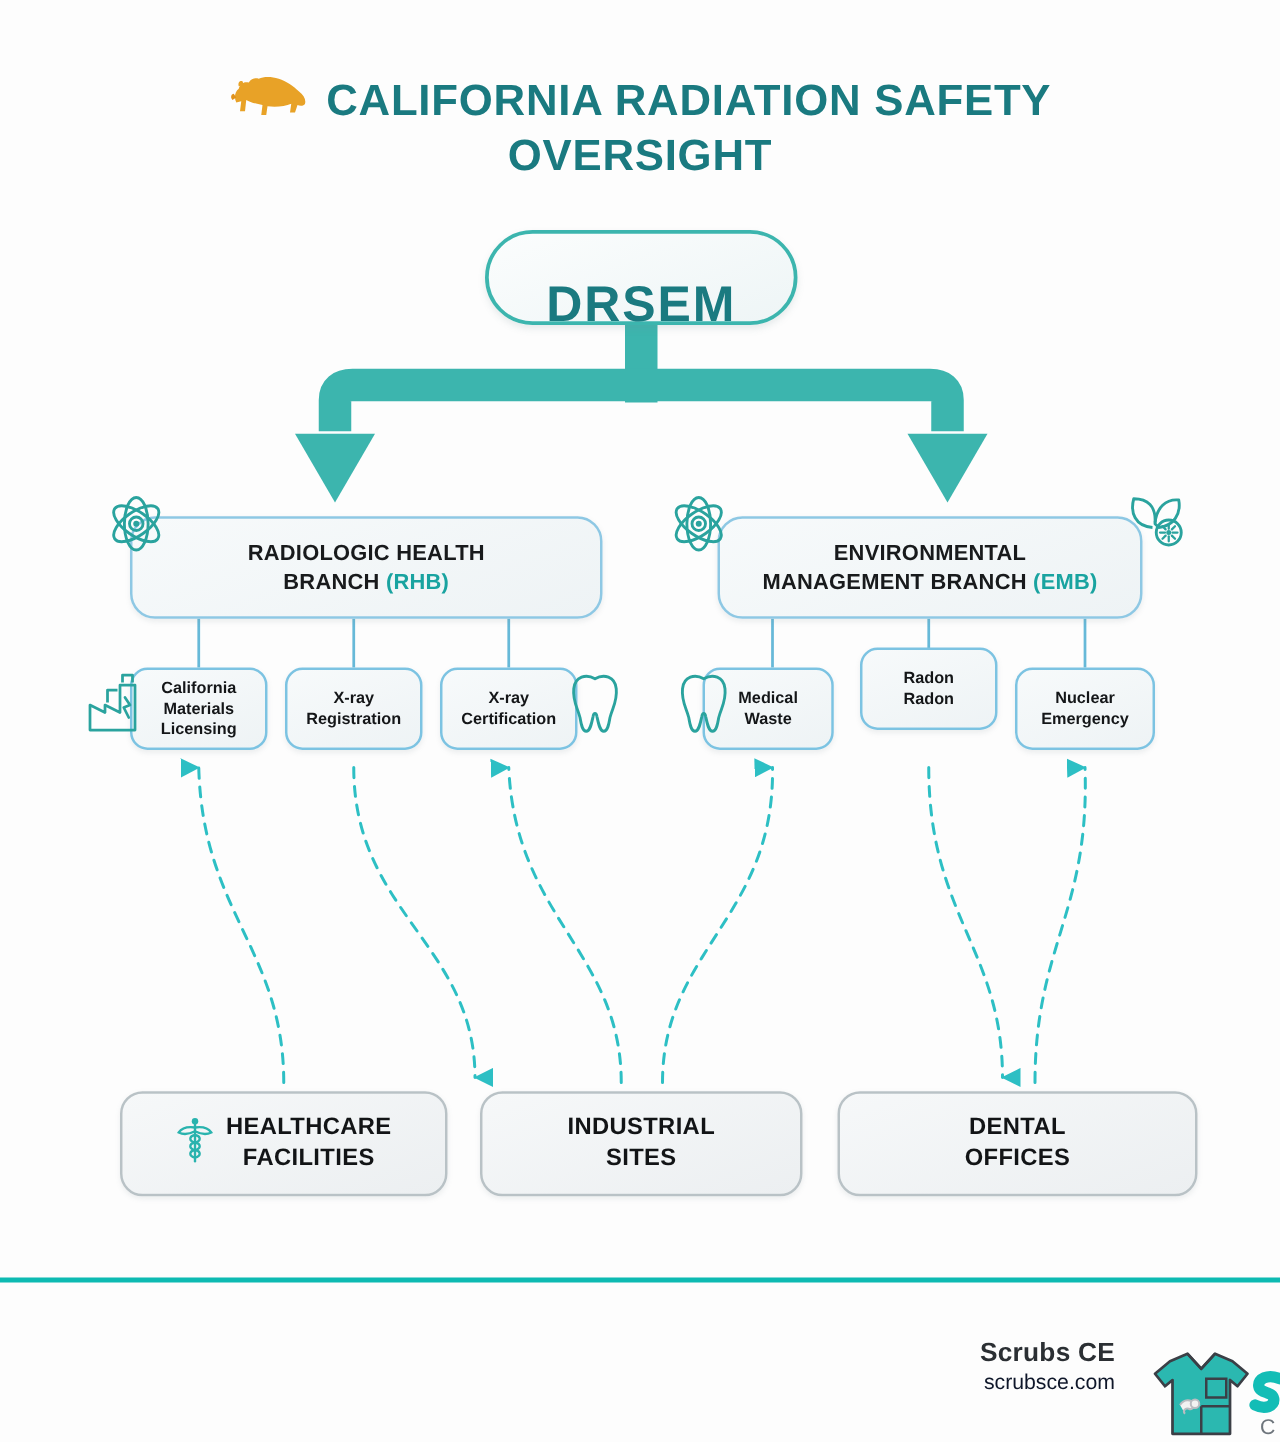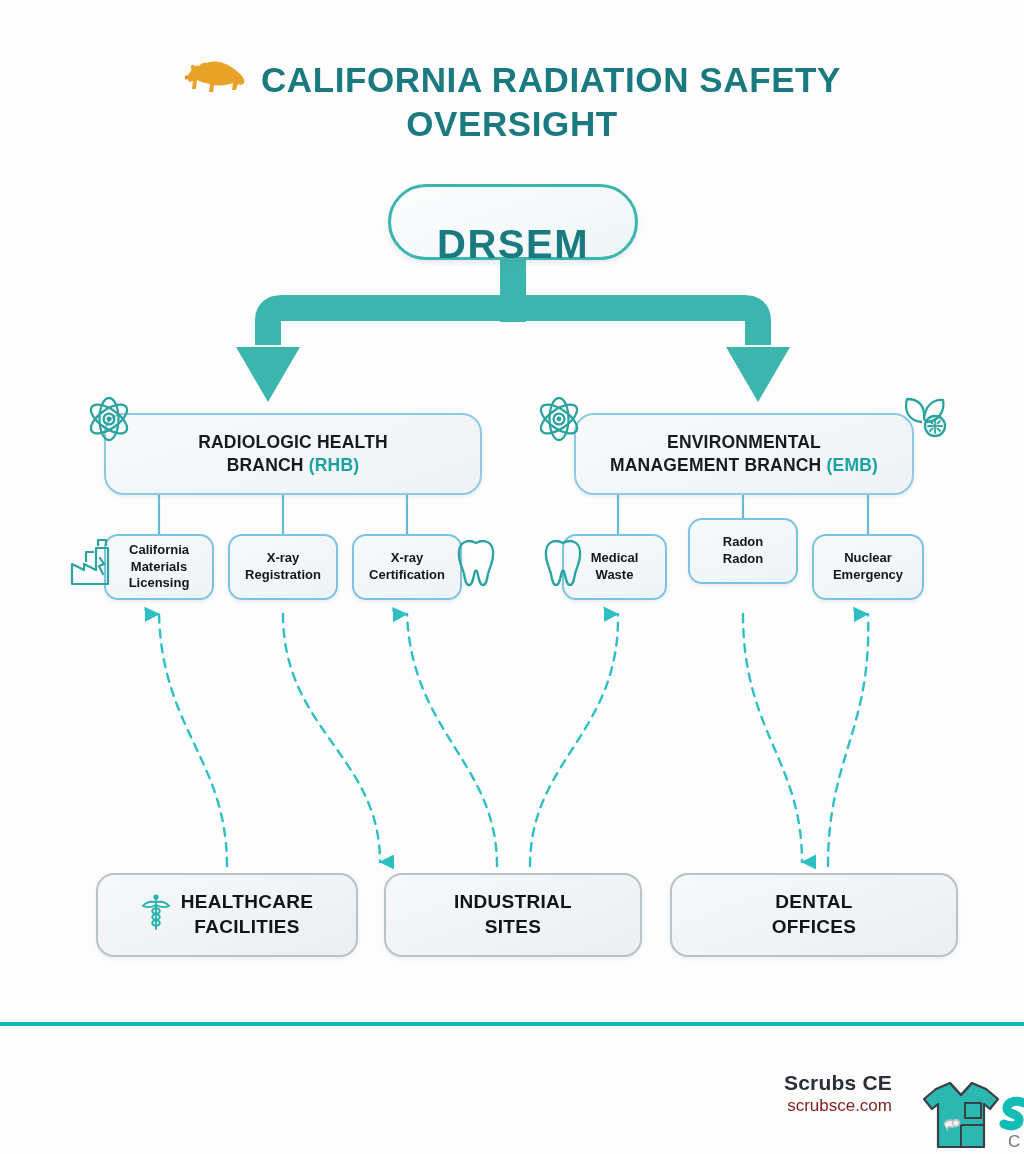--- a/index.html
+++ b/index.html
@@ -195,21 +195,21 @@
   }
   #footer-brand {
     font-size: 21px;
     font-weight: bold;
     color: #2b2f33;
     letter-spacing: 0.2px;
     line-height: 1.1;
   }
   #footer-url {
     font-size: 17px;
-    color: #7f1d1d;
+    color: #0f172a;
     line-height: 1.45;
   }
   #footer-logo {
     position: relative;
     width: 118px;
     height: 90px;
     overflow: hidden;
   }
   #footer-logo svg { position: absolute; left: 0; top: 6px; }
 </style>

